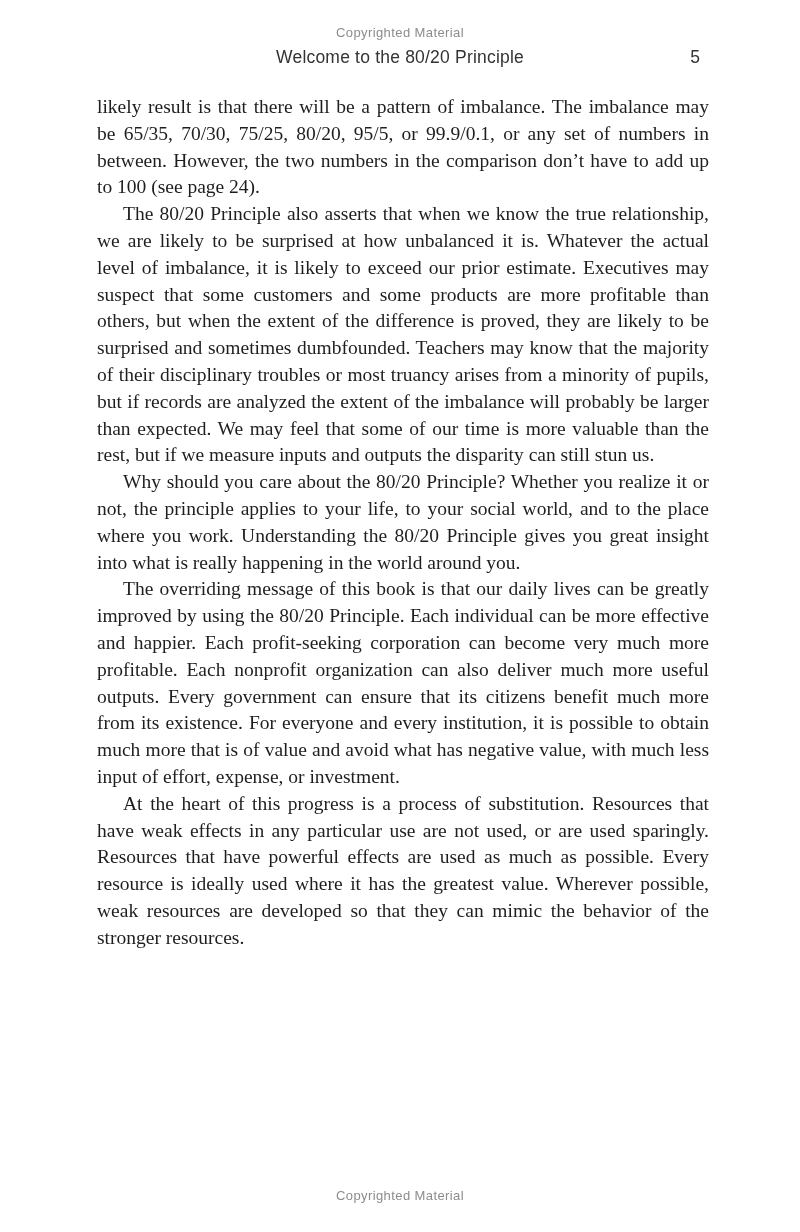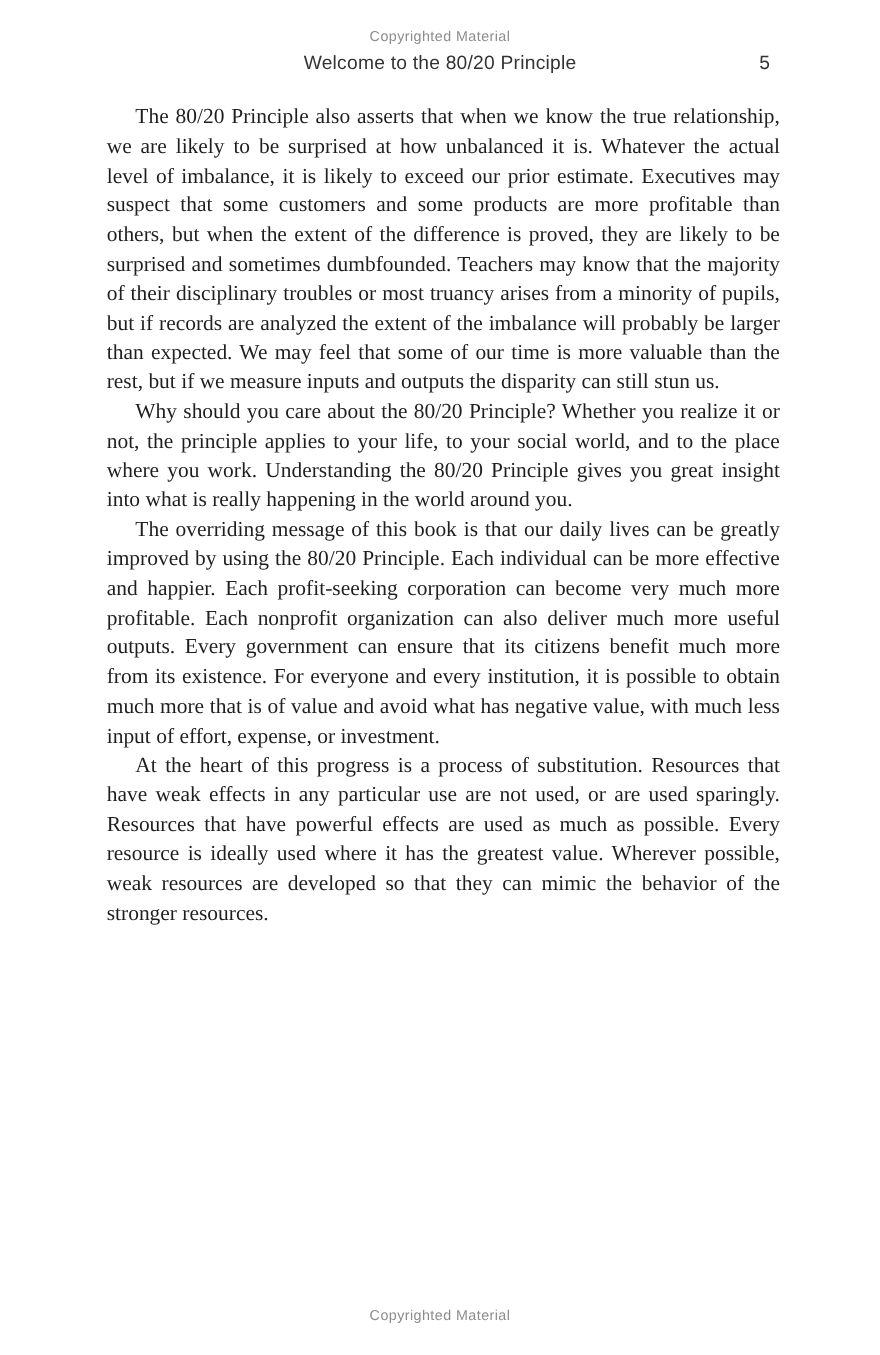--- a/index.html
+++ b/index.html
@@ -72,20 +72,21 @@
 <div class="page">
 
   <div class="watermark top">Copyrighted Material</div>
 
   <div class="running-header">
     <span class="chapter-title">Welcome to the 80/20 Principle</span>
     <span class="page-number">5</span>
   </div>
 
   <div class="body-text">
+    <p class="no-indent">likely result is that there will be a pattern of imbalance. The imbalance may be 65/35, 70/30, 75/25, 80/20, 95/5, or 99.9/0.1, or any set of numbers in between. However, the two numbers in the comparison don’t have to add up to 100 (see page 24).</p>
     <p>The 80/20 Principle also asserts that when we know the true relationship, we are likely to be surprised at how unbalanced it is. Whatever the actual level of imbalance, it is likely to exceed our prior estimate. Executives may suspect that some customers and some products are more profitable than others, but when the extent of the difference is proved, they are likely to be surprised and sometimes dumbfounded. Teachers may know that the majority of their disciplinary troubles or most truancy arises from a minority of pupils, but if records are analyzed the extent of the imbalance will probably be larger than expected. We may feel that some of our time is more valuable than the rest, but if we measure inputs and outputs the disparity can still stun us.</p>
     <p>Why should you care about the 80/20 Principle? Whether you realize it or not, the principle applies to your life, to your social world, and to the place where you work. Understanding the 80/20 Principle gives you great insight into what is really happening in the world around you.</p>
     <p>The overriding message of this book is that our daily lives can be greatly improved by using the 80/20 Principle. Each individual can be more effective and happier. Each profit-seeking corporation can become very much more profitable. Each nonprofit organization can also deliver much more useful outputs. Every government can ensure that its citizens benefit much more from its existence. For everyone and every institution, it is possible to obtain much more that is of value and avoid what has negative value, with much less input of effort, expense, or investment.</p>
     <p>At the heart of this progress is a process of substitution. Resources that have weak effects in any particular use are not used, or are used sparingly. Resources that have powerful effects are used as much as possible. Every resource is ideally used where it has the greatest value. Wherever possible, weak resources are developed so that they can mimic the behavior of the stronger resources.</p>
   </div>
 
   <div class="watermark bottom">Copyrighted Material</div>
 
 </div>
 

